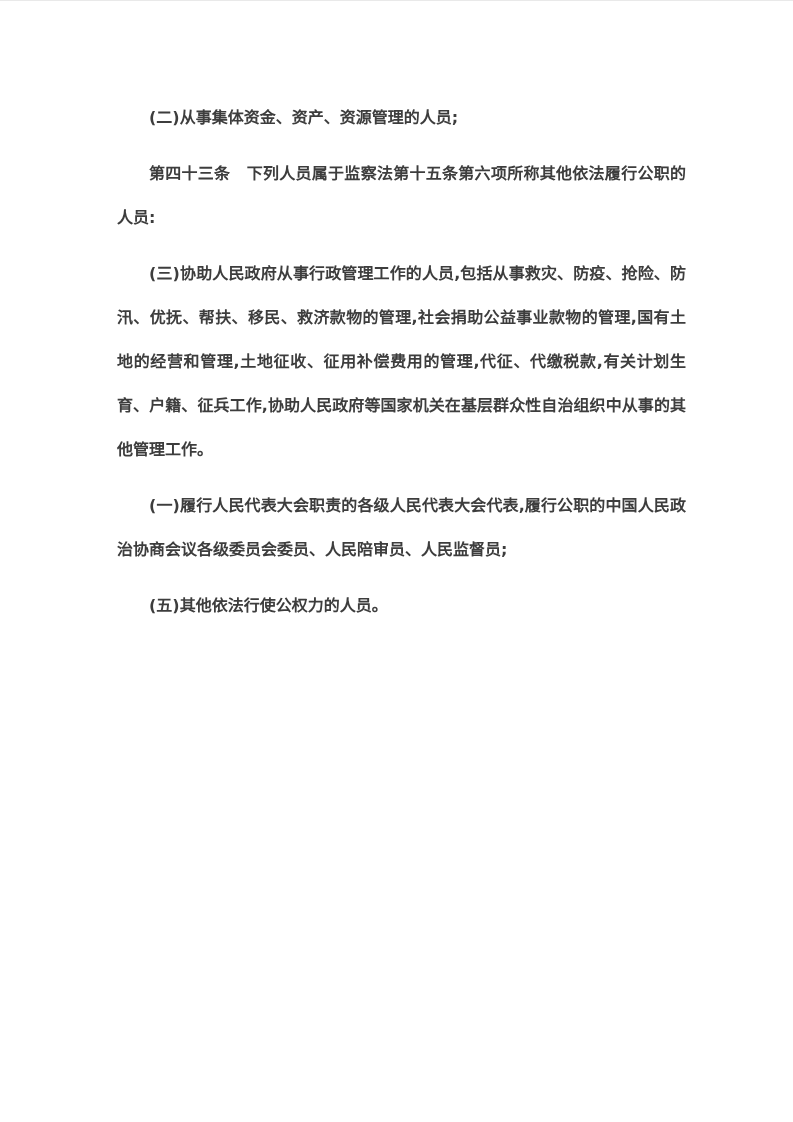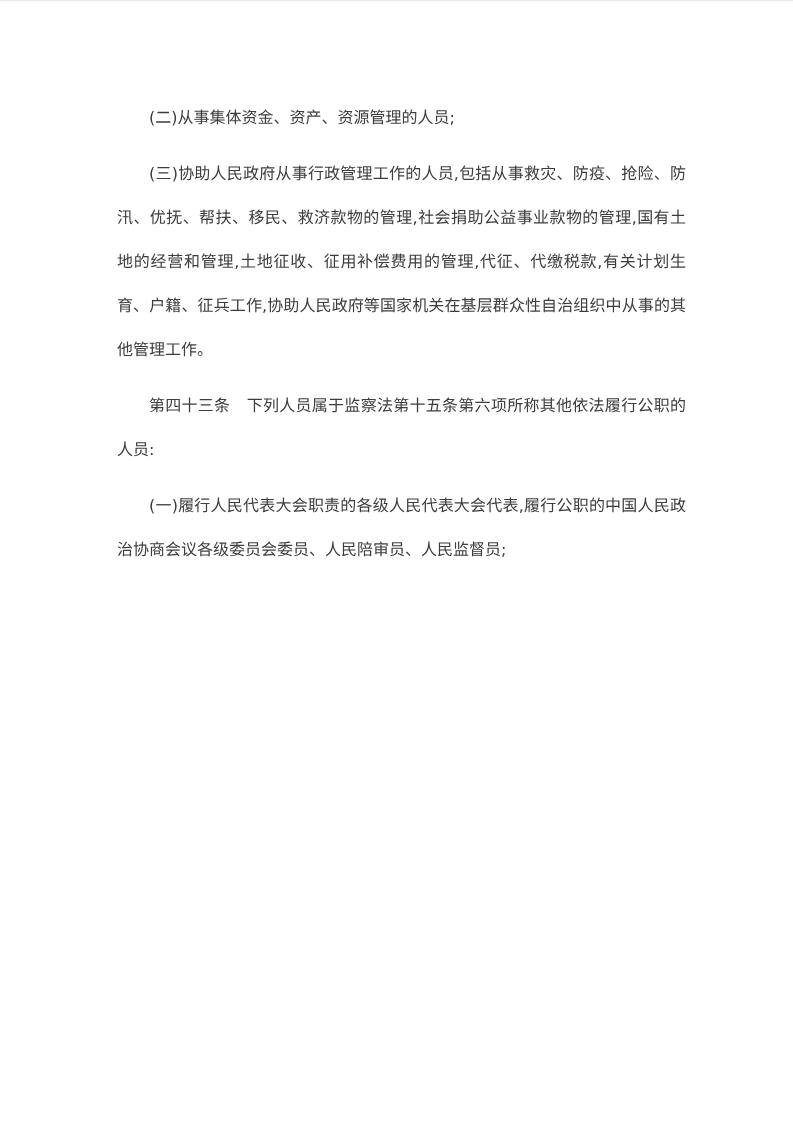--- a/index.html
+++ b/index.html
@@ -14,20 +14,21 @@
     overflow: hidden;
     font-family: "DejaVu Sans", "Liberation Sans", sans-serif;
   }
   .page {
     box-sizing: border-box;
     width: 793px;
     height: 1122px;
     background: #ffffff;
     border-top: 1px solid #e9e9e9;   
     padding: 95px 107px 2px 117px;      
+    font-weight: bold;
   }
   .article p {
     margin: 0 0 12px 0;               
     font-size: 16px;
     line-height: 44px;                
     color: #3d3d3d;
     text-align: justify;
     text-justify: inter-ideograph;
     text-indent: 2em;                 
     word-break: break-all;
@@ -35,17 +36,18 @@
   .article p:last-child {
     margin-bottom: 0;
   }
 </style>
 </head>
 <body>
 
 <main class="page">
   <article class="article">
     <p>(二)从事集体资金、资产、资源管理的人员;</p>
+    <p>第四十三条　下列人员属于监察法第十五条第六项所称其他依法履行公职的人员:</p>
     <p>(三)协助人民政府从事行政管理工作的人员,包括从事救灾、防疫、抢险、防汛、优抚、帮扶、移民、救济款物的管理,社会捐助公益事业款物的管理,国有土地的经营和管理,土地征收、征用补偿费用的管理,代征、代缴税款,有关计划生育、户籍、征兵工作,协助人民政府等国家机关在基层群众性自治组织中从事的其他管理工作。</p>
-    <p>第四十三条　下列人员属于监察法第十五条第六项所称其他依法履行公职的人员:</p>
     <p>(一)履行人民代表大会职责的各级人民代表大会代表,履行公职的中国人民政治协商会议各级委员会委员、人民陪审员、人民监督员;</p>
+    <p>(五)其他依法行使公权力的人员。</p>
   </article>
 </main>
 
 </body></html>

